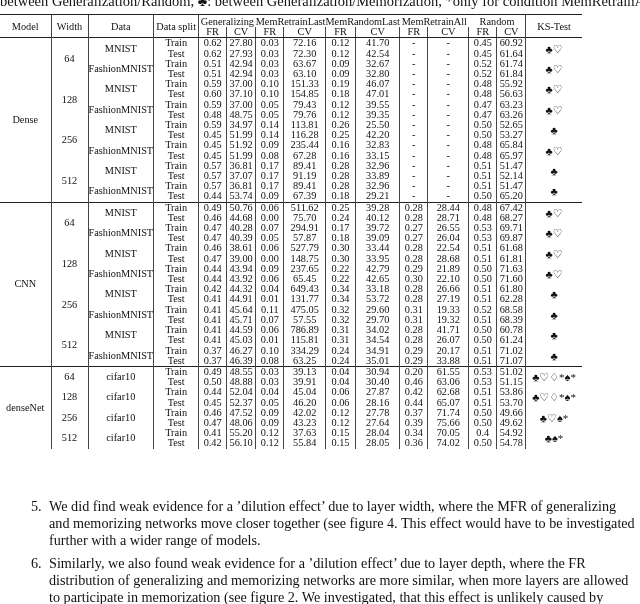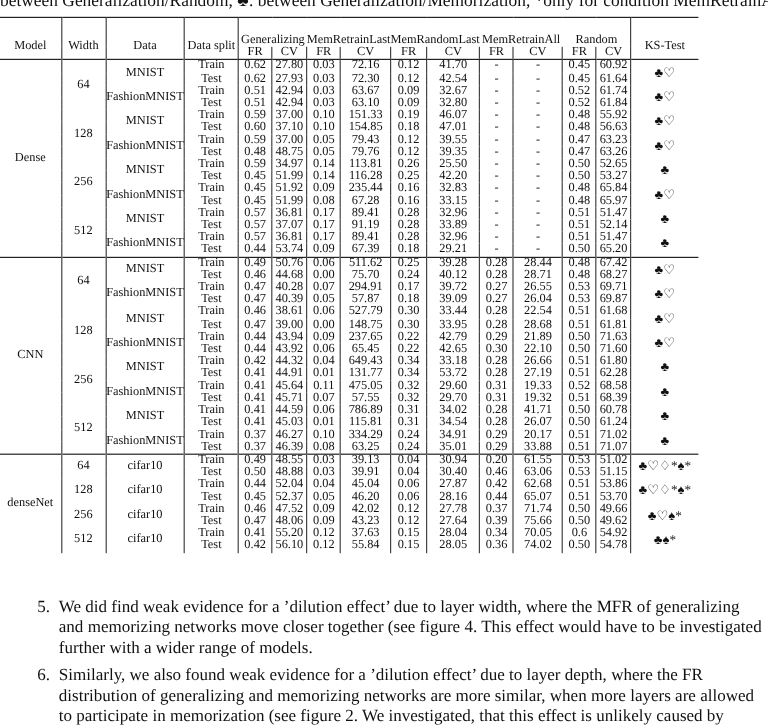--- a/index.html
+++ b/index.html
@@ -14,21 +14,21 @@
   .c-model { width: 51px; }
   .c-width { width: 37px; }
   .c-data { width: 62px; }
   .c-split { width: 45px; }
   .c-fr { width: 28px; }
   .c-cv { width: 29px; }
   .c-cvw { width: 41px; }
   .c-ks { width: 56px; }
   .ks { font-size: 11px; letter-spacing: 0px; }
   .hdr th { font-size: 10.3px; }
-  .hdr-top th { padding-top: 14px; }
+  .hdr-top th { padding-top: 2px; }
   .body-text { position: absolute; left: 0; width: 640px; font-size: 14.2px; line-height: 16.8px; }
   .item { position: relative; padding-left: 49px; margin: 0; }
   .item .num { position: absolute; left: 31px; top: 0; }
 </style>
 </head>
 <body>
 
 <div class="caption">between Generalization/Random, ♣: between Generalization/Memorization, *only for condition MemRetrainAll</div>
 
 <table>
@@ -627,21 +627,21 @@
         <td rowspan="2" class="vl" style="vertical-align: middle;">cifar10</td>
         <td class="vl">Train</td>
         <td class="vl">0.41</td>
         <td class="vl">55.20</td>
         <td class="vl">0.12</td>
         <td class="vl">37.63</td>
         <td class="vl">0.15</td>
         <td class="vl">28.04</td>
         <td class="vl">0.34</td>
         <td class="vl">70.05</td>
-        <td class="vl">0.6</td>
+        <td class="vl">0.4</td>
         <td class="vl">54.92</td>
         <td rowspan="2" class="vl ks" style="vertical-align: middle;">♣♠*</td>
       </tr>
       <tr>
         <td class="vl">Test</td>
         <td class="vl">0.42</td>
         <td class="vl">56.10</td>
         <td class="vl">0.12</td>
         <td class="vl">55.84</td>
         <td class="vl">0.15</td>

